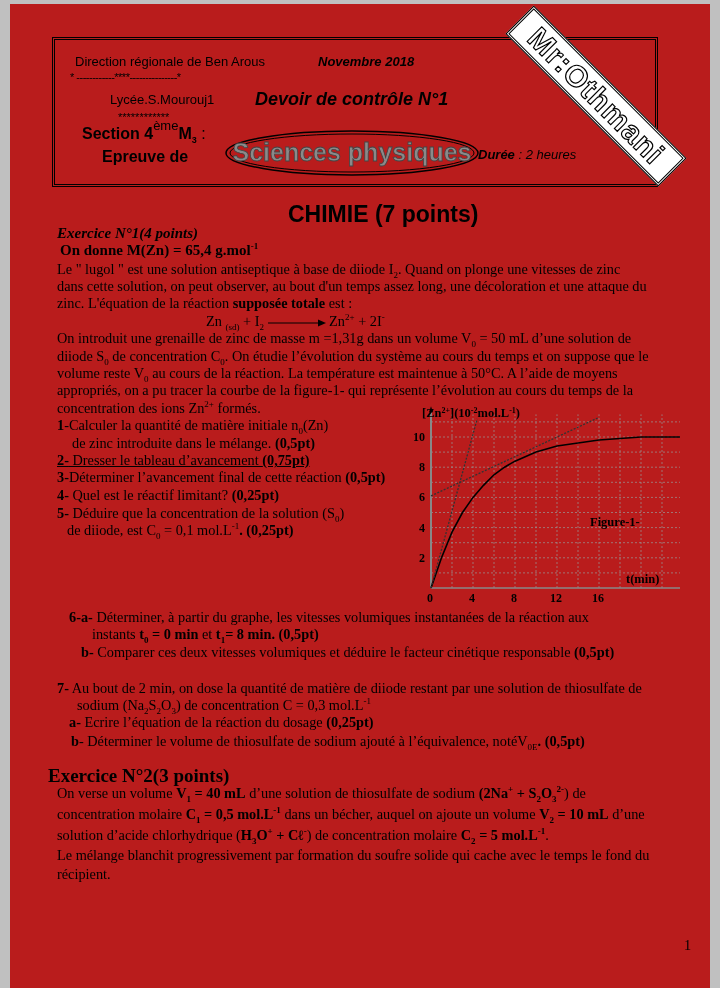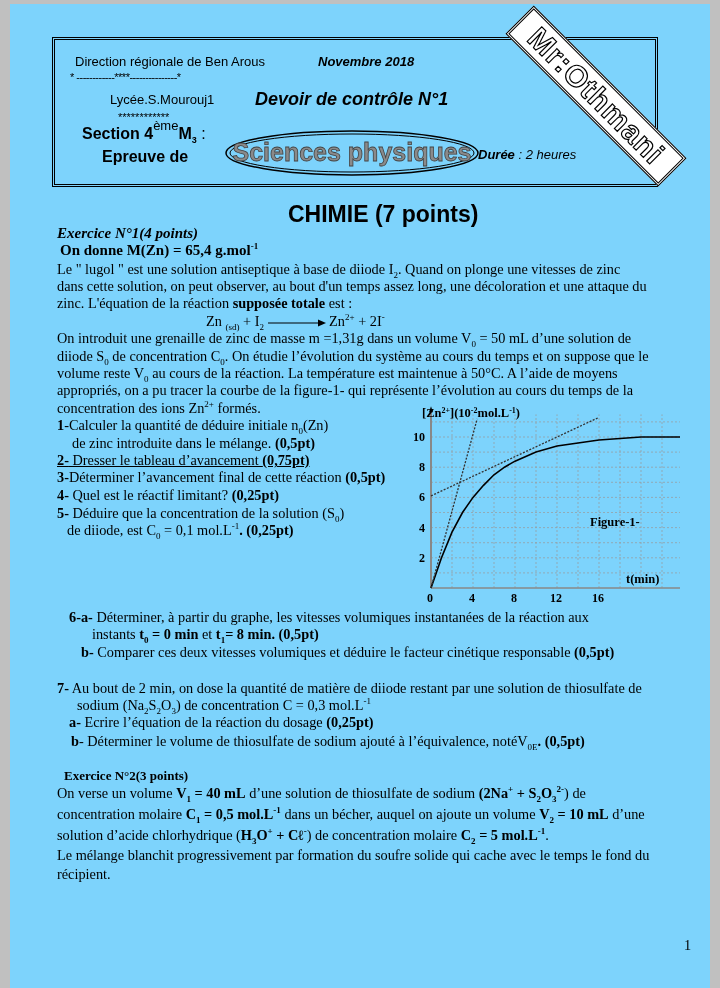--- a/index.html
+++ b/index.html
@@ -1,17 +1,17 @@
 <!DOCTYPE html>
 <html><head>
 <meta charset="utf-8">
 <style>
   html,body{margin:0;padding:0;}
   body{width:720px;height:988px;background:#c0c0c0;position:relative;overflow:hidden;font-family:"Liberation Serif",serif;color:#000;}
-  .page{position:absolute;left:10px;top:4px;width:700px;height:984px;background:#7dd3fc;}
+  .page{position:absolute;left:10px;top:4px;width:700px;height:984px;background:#b91c1c;}
   .abs{position:absolute;white-space:nowrap;}
   .sans{font-family:"Liberation Sans",sans-serif;}
   .hdr-box{position:absolute;left:42px;top:33px;width:606px;height:150px;border:3px double #000;box-sizing:border-box;}
   .tx{font-size:14.3px;line-height:17.5px;margin-left:14px;}
   .b{font-weight:bold;}
   .i{font-style:italic;}
   sub,sup{font-size:9px;line-height:0;}
   .stamp{position:absolute;left:478px;top:72px;width:216px;height:40px;border:3px double #000;box-sizing:border-box;transform:rotate(45deg);display:flex;align-items:center;justify-content:center;background:#fff;}
   .stamp span{font-family:"Liberation Sans",sans-serif;font-size:30px;font-weight:bold;color:#fff;-webkit-text-stroke:1.2px #000;letter-spacing:1px;}
   .logo{position:absolute;left:213px;top:124px;width:258px;height:50px;}
@@ -60,21 +60,21 @@
       </svg>
     <span>Zn</span><sup>2+</sup><span>  + 2I</span><sup>-</sup>
   </div>
 
   <div class="abs tx" style="left:33px;top:326px;"><span>On introduit une grenaille de zinc de masse m =1,31g  dans un volume V</span><sub>0</sub><span> = 50 mL d’une solution de</span></div>
   <div class="abs tx" style="left:33px;top:344px;"><span>diiode S</span><sub>0</sub><span> de concentration C</span><sub>0</sub><span>. On étudie l’évolution du système au cours du temps et on suppose que le</span></div>
   <div class="abs tx" style="left:33px;top:361px;"><span>volume reste V</span><sub>0</sub><span> au cours de la réaction. La température est maintenue à 50°C. A l’aide de moyens</span></div>
   <div class="abs tx" style="left:33px;top:378px;">appropriés,  on a pu tracer la courbe de la figure-1- qui représente l’évolution au cours du temps de la</div>
   <div class="abs tx" style="left:33px;top:396px;"><span>concentration des ions Zn</span><sup>2+</sup><span> formés.</span></div>
 
-  <div class="abs tx" style="left:33px;top:413px;"><span class="b">1</span><span>-Calculer la quantité de déduire initiale n</span><sub>0</sub><span>(Zn)</span></div>
+  <div class="abs tx" style="left:33px;top:413px;"><span class="b">1</span><span>-Calculer la quantité de matière initiale n</span><sub>0</sub><span>(Zn)</span></div>
   <div class="abs tx" style="left:48px;top:431px;"><span>de zinc introduite dans le mélange. </span><span class="b">(0,5pt)</span></div>
   <div class="abs tx" style="left:33px;top:448px;text-decoration:underline;"><span class="b">2-</span><span> Dresser le tableau d’avancement </span><span class="b">(0,75pt)</span></div>
   <div class="abs tx" style="left:33px;top:465px;"><span class="b">3-</span><span>Déterminer l’avancement final de cette réaction </span><span class="b">(0,5pt)</span></div>
   <div class="abs tx" style="left:33px;top:483px;"><span class="b">4-</span><span> Quel est le réactif limitant? </span><span class="b">(0,25pt)</span></div>
   <div class="abs tx" style="left:33px;top:501px;"><span class="b">5-</span><span> Déduire que la concentration de la solution (S</span><sub>0</sub><span>)</span></div>
   <div class="abs tx" style="left:43px;top:518px;"><span>de diiode, est C</span><sub>0</sub><span> = 0,1 mol.L</span><sup>-1</sup><span class="b">. (0,25pt)</span></div>
 
   <svg id="chart" class="abs" style="left:385px;top:390px;" width="285" height="212" viewBox="385 390 285 212">
     <g id="grid">
         <line x1="442" y1="584" x2="442" y2="410.35" stroke="#999" stroke-width="0.7" stroke-dasharray="2,2"></line>
@@ -131,21 +131,21 @@
 
   <div class="abs tx" style="left:45px;top:605px;"><span class="b">6-a-</span><span> Déterminer, à partir du graphe, les vitesses volumiques instantanées de la réaction aux</span></div>
   <div class="abs tx" style="left:68px;top:622px;"><span>instants </span><span class="b">t</span><sub class="b">0</sub><span class="b"> = 0 min</span><span> et </span><span class="b">t</span><sub class="b">1</sub><span class="b">= 8 min</span><span class="b">. (0,5pt)</span></div>
   <div class="abs tx" style="left:57px;top:640px;"><span class="b">b-</span><span> Comparer ces deux vitesses volumiques et déduire le facteur cinétique responsable </span><span class="b">(0,5pt)</span></div>
 
   <div class="abs tx" style="left:33px;top:676px;"><span class="b">7-</span><span>  Au bout de 2 min, on dose la quantité de matière de diiode restant par une solution de thiosulfate de</span></div>
   <div class="abs tx" style="left:53px;top:693px;"><span>sodium (Na</span><sub>2</sub><span>S</span><sub>2</sub><span>O</span><sub>3</sub><span>) de concentration  C = 0,3 mol.L</span><sup>-1</sup></div>
   <div class="abs tx" style="left:45px;top:710px;"><span class="b">a-</span><span> Ecrire l’équation de la réaction du dosage </span><span class="b">(0,25pt)</span></div>
   <div class="abs tx" style="left:47px;top:729px;"><span class="b">b</span><span>- Déterminer le volume de thiosulfate de sodium ajouté à l’équivalence, notéV</span><sub>0E</sub><span class="b">. (0,5pt)</span></div>
 
-  <div class="abs tx b" style="left:40px;top:763px;font-size:13px;">Exercice N°2(3 points)</div>
+  <div class="abs tx b" style="left:24px;top:763px;font-size:19px;">Exercice N°2(3 points)</div>
   <div class="abs tx" style="left:33px;top:781px;"><span>On verse un volume </span><span class="b">V</span><sub class="b">1</sub><span class="b"> = 40 mL</span><span> d’une solution de thiosulfate de sodium </span><span class="b">(2Na</span><sup class="b">+</sup><span class="b"> + S</span><sub class="b">2</sub><span class="b">O</span><sub class="b">3</sub><sup class="b">2-</sup><span>) de</span></div>
   <div class="abs tx" style="left:33px;top:802px;"><span>concentration molaire </span><span class="b">C</span><sub class="b">1</sub><span class="b"> = 0,5 mol.L</span><sup class="b">-1</sup><span> dans un bécher, auquel on ajoute un volume </span><span class="b">V</span><sub class="b">2</sub><span class="b"> = 10 mL</span><span> d’une</span></div>
   <div class="abs tx" style="left:33px;top:823px;"><span>solution d’acide chlorhydrique (</span><span class="b">H</span><sub class="b">3</sub><span class="b">O</span><sup class="b">+</sup><span class="b"> + Cℓ</span><sup class="b">-</sup><span>) de concentration molaire </span><span class="b">C</span><sub class="b">2</sub><span class="b"> =  5 mol.L</span><sup class="b">-1</sup><span>.</span></div>
   <div class="abs tx" style="left:33px;top:843px;">Le mélange blanchit progressivement par formation du soufre solide qui cache avec le temps le fond du</div>
   <div class="abs tx" style="left:33px;top:862px;">récipient.</div>
 
   <div class="abs tx" style="left:660px;top:933px;">1</div>
 </div>
 
 </body></html>

